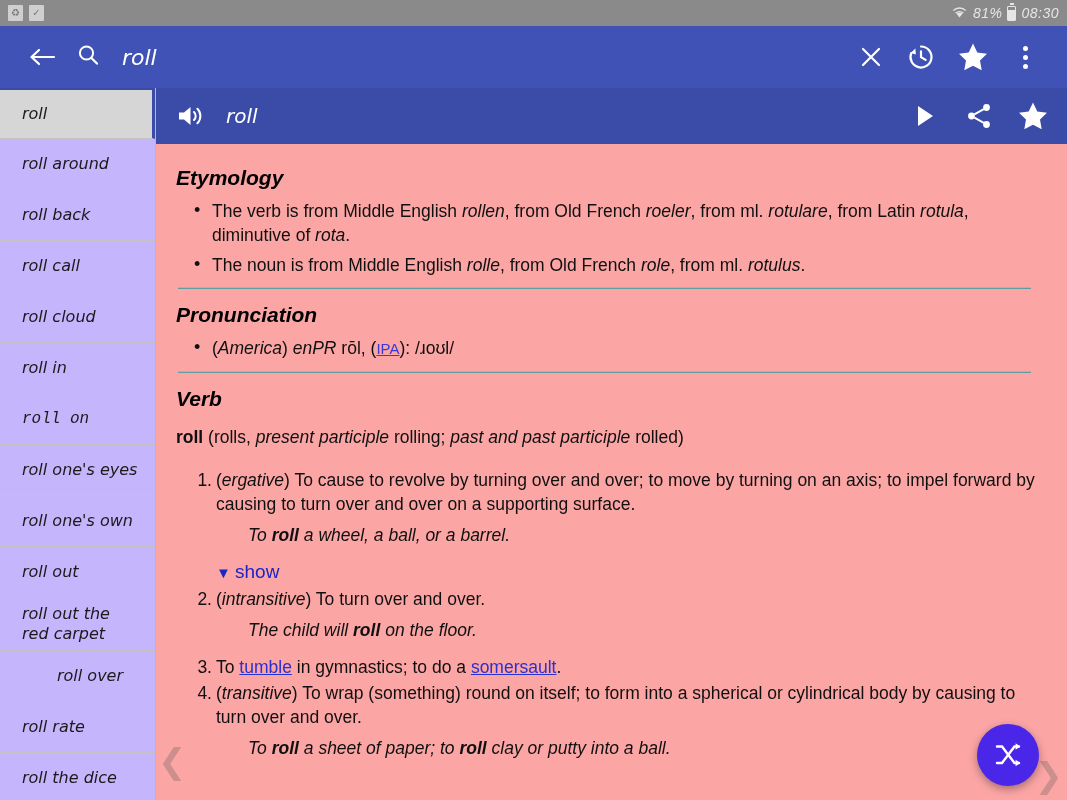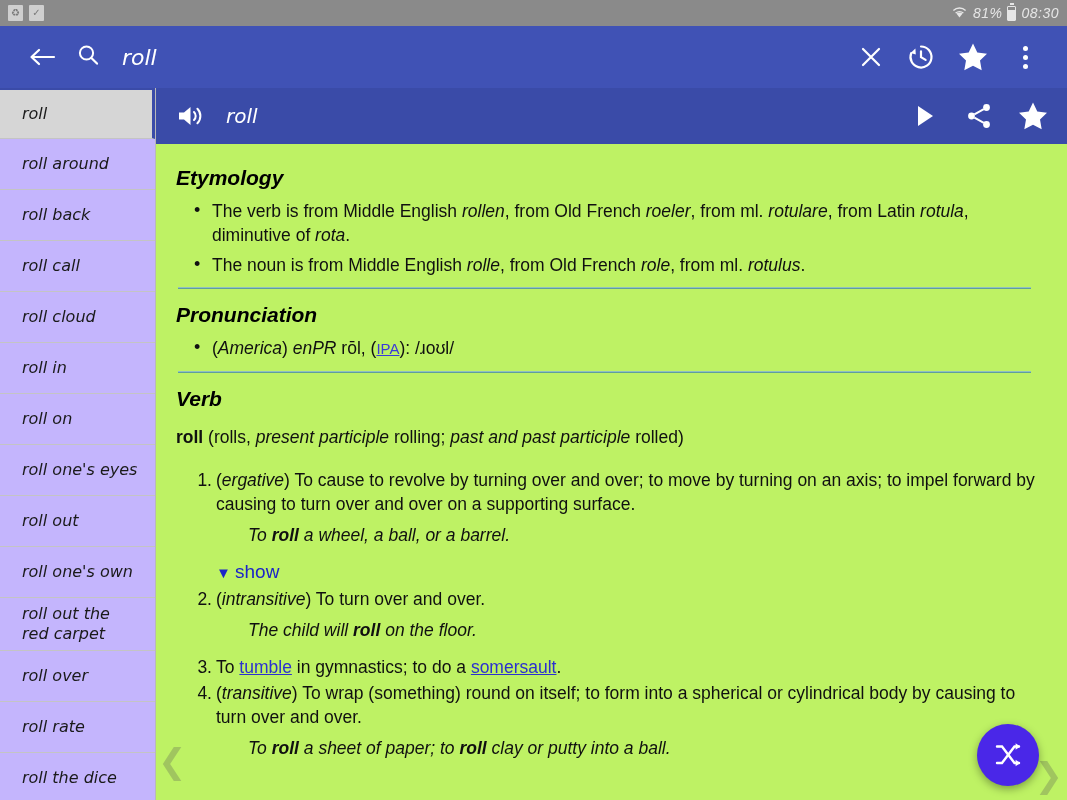--- a/index.html
+++ b/index.html
@@ -125,21 +125,21 @@
   .art-right { margin-left: auto; display: flex; align-items: center; gap: 14px; }
   .art-btn {
     width: 40px; height: 44px;
     display: flex; align-items: center; justify-content: center;
     cursor: pointer;
   }
 
   
   .content {
     flex: 1 1 auto;
-    background: #bef264;
+    background: #fca5a5;
     overflow: hidden;
     padding: 16px 28px 0 14px;
     position: relative;
     font-size: 17.5px;
     color: #101010;
     line-height: 1.38;
   }
   .sec-head {
     font-weight: bold; font-style: italic;
     font-size: 21px; color: #000;
@@ -284,37 +284,37 @@
       <div class="side-item">
         <span style="white-space: pre-line;">roll call</span>
       </div>
       <div class="side-item">
         <span style="white-space: pre-line;">roll cloud</span>
       </div>
       <div class="side-item">
         <span style="white-space: pre-line;">roll in</span>
       </div>
       <div class="side-item">
-        <span style="white-space: pre-line;">roll on</span>
+        <span style="white-space: pre-line; font-family: Liberation Mono, monospace;">roll on</span>
       </div>
       <div class="side-item">
         <span style="white-space: pre-line;">roll one's eyes</span>
       </div>
       <div class="side-item">
+        <span style="white-space: pre-line;">roll one's own</span>
+      </div>
+      <div class="side-item">
         <span style="white-space: pre-line;">roll out</span>
-      </div>
-      <div class="side-item">
-        <span style="white-space: pre-line;">roll one's own</span>
       </div>
       <div class="side-item">
         <span style="white-space: pre-line;">roll out the
 red carpet</span>
       </div>
       <div class="side-item">
-        <span style="white-space: pre-line;">roll over</span>
+        <span style="white-space: pre-line; margin-left: 35px;">roll over</span>
       </div>
       <div class="side-item">
         <span style="white-space: pre-line;">roll rate</span>
       </div>
       <div class="side-item">
         <span style="white-space: pre-line;">roll the dice</span>
       </div>
     </div>
 
   <div class="article-col">

